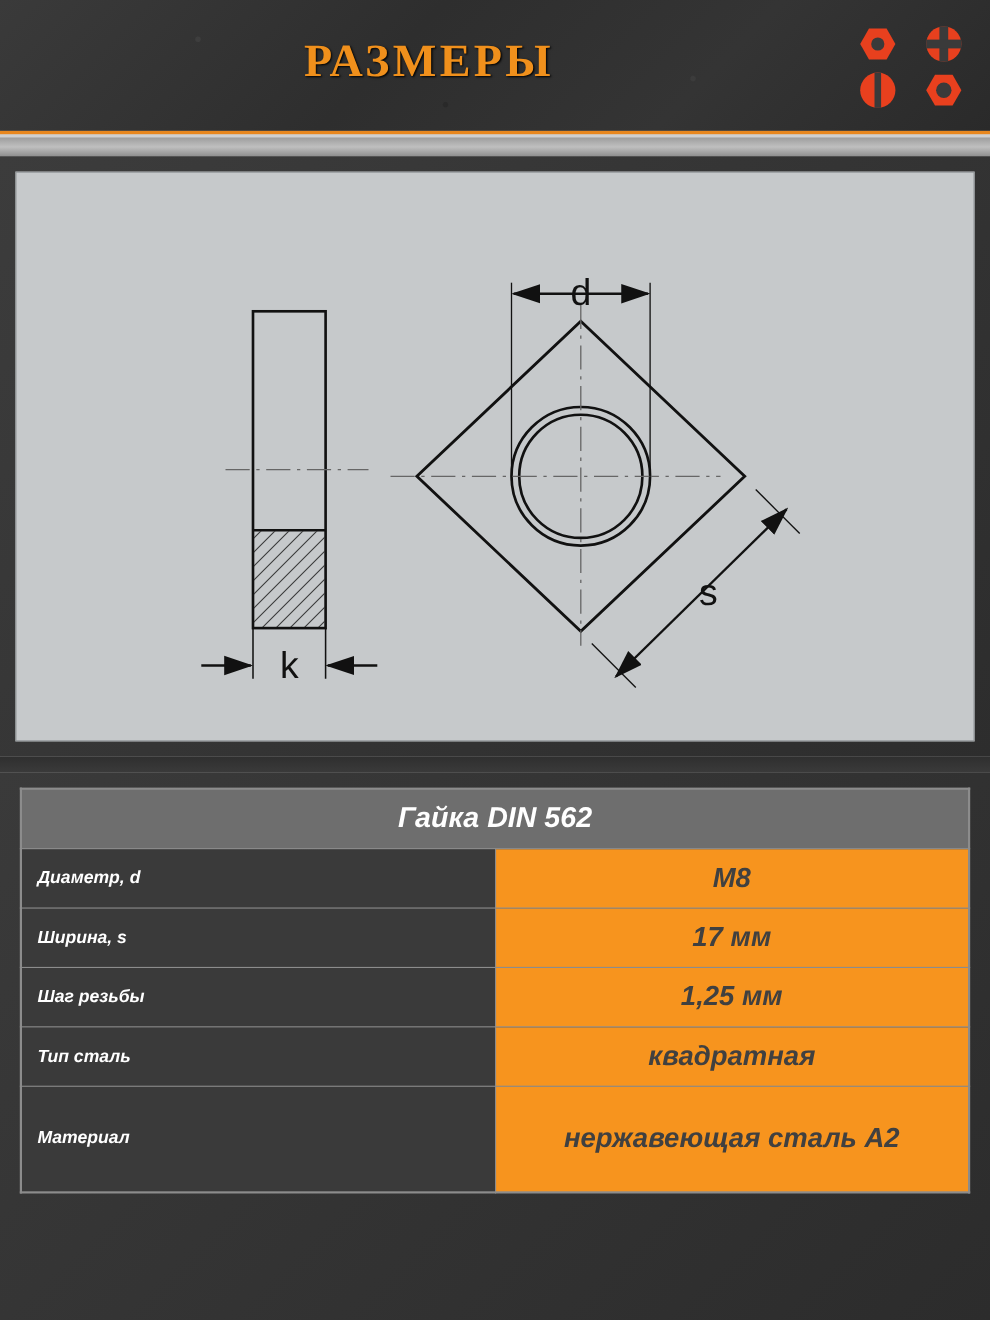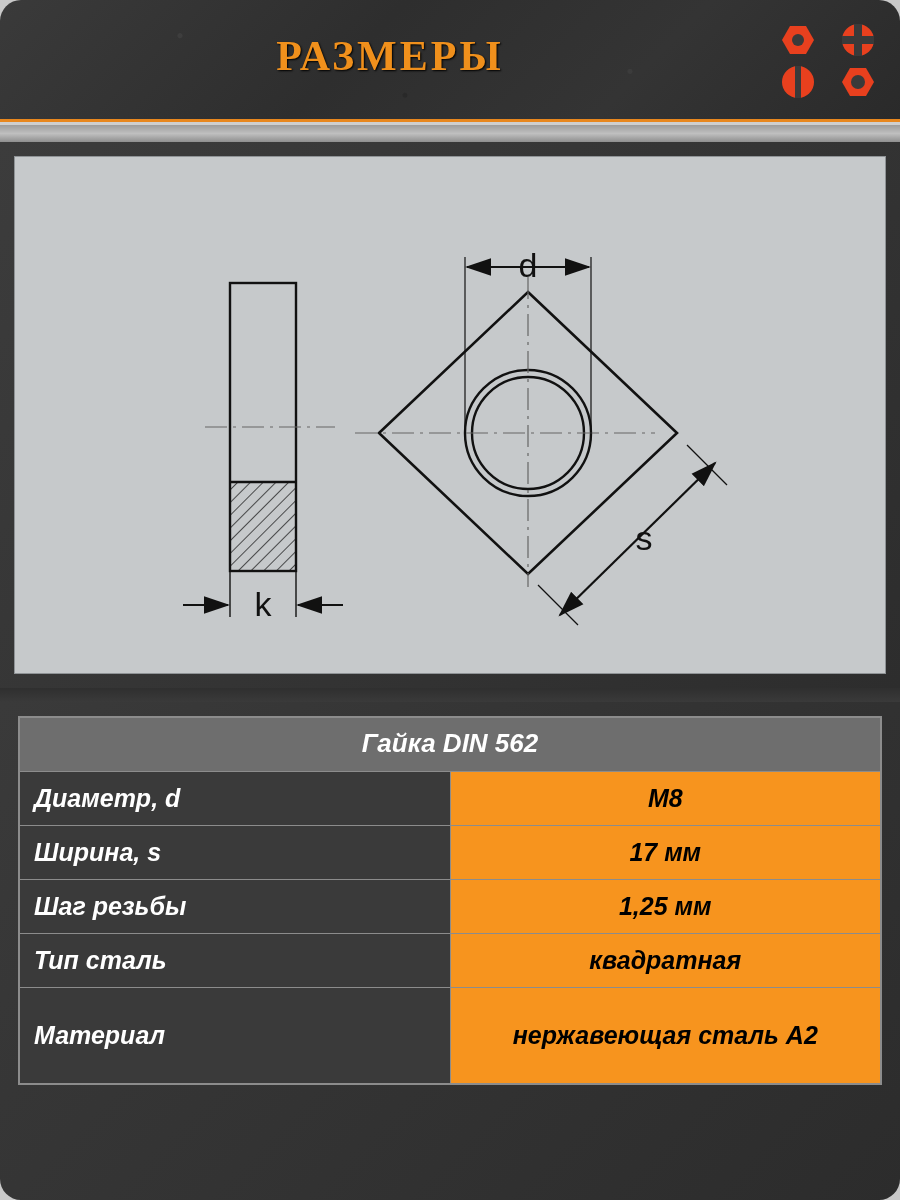--- a/index.html
+++ b/index.html
@@ -7,21 +7,20 @@
     margin: 0; padding: 0;
     width: 900px; height: 1200px;
     background: #c9c9c9;
     font-family: "Liberation Sans", sans-serif;
   }
   #page {
     position: relative;
     width: 900px; height: 1200px;
     background: #cfcfcf;
     overflow: hidden;
-    border-radius: 21px;
   }
 
   
   .header {
     position: absolute;
     left: 0; top: 0;
     width: 900px; height: 122px;
     background:
       radial-gradient(circle at 20% 30%, rgba(255,255,255,0.05) 0 2px, transparent 3px),
       radial-gradient(circle at 70% 60%, rgba(255,255,255,0.04) 0 2px, transparent 3px),
@@ -104,29 +103,29 @@
     padding: 10px 0 12px 0;
     border: 1px solid #8c8c8c;
   }
   table.spec td {
     border: 1px solid #8c8c8c;
     height: 54px;
   }
   td.label {
     background: #3a3a3a;
     color: #ffffff;
-    font-size: 25px;
+    font-size: 16px;
     font-style: italic;
     font-weight: bold;
     padding-left: 14px;
     width: 577px;
   }
   td.value {
     background: #f7941e;
-    color: #000000;
+    color: #404040;
     font-size: 25px;
     font-style: italic;
     font-weight: bold;
     text-align: center;
     width: 285px;
     line-height: 1.25;
   }
   td.value.tall { height: 96px; margin-left: 47px; }
   td.label.tall { height: 96px; }
 </style>

